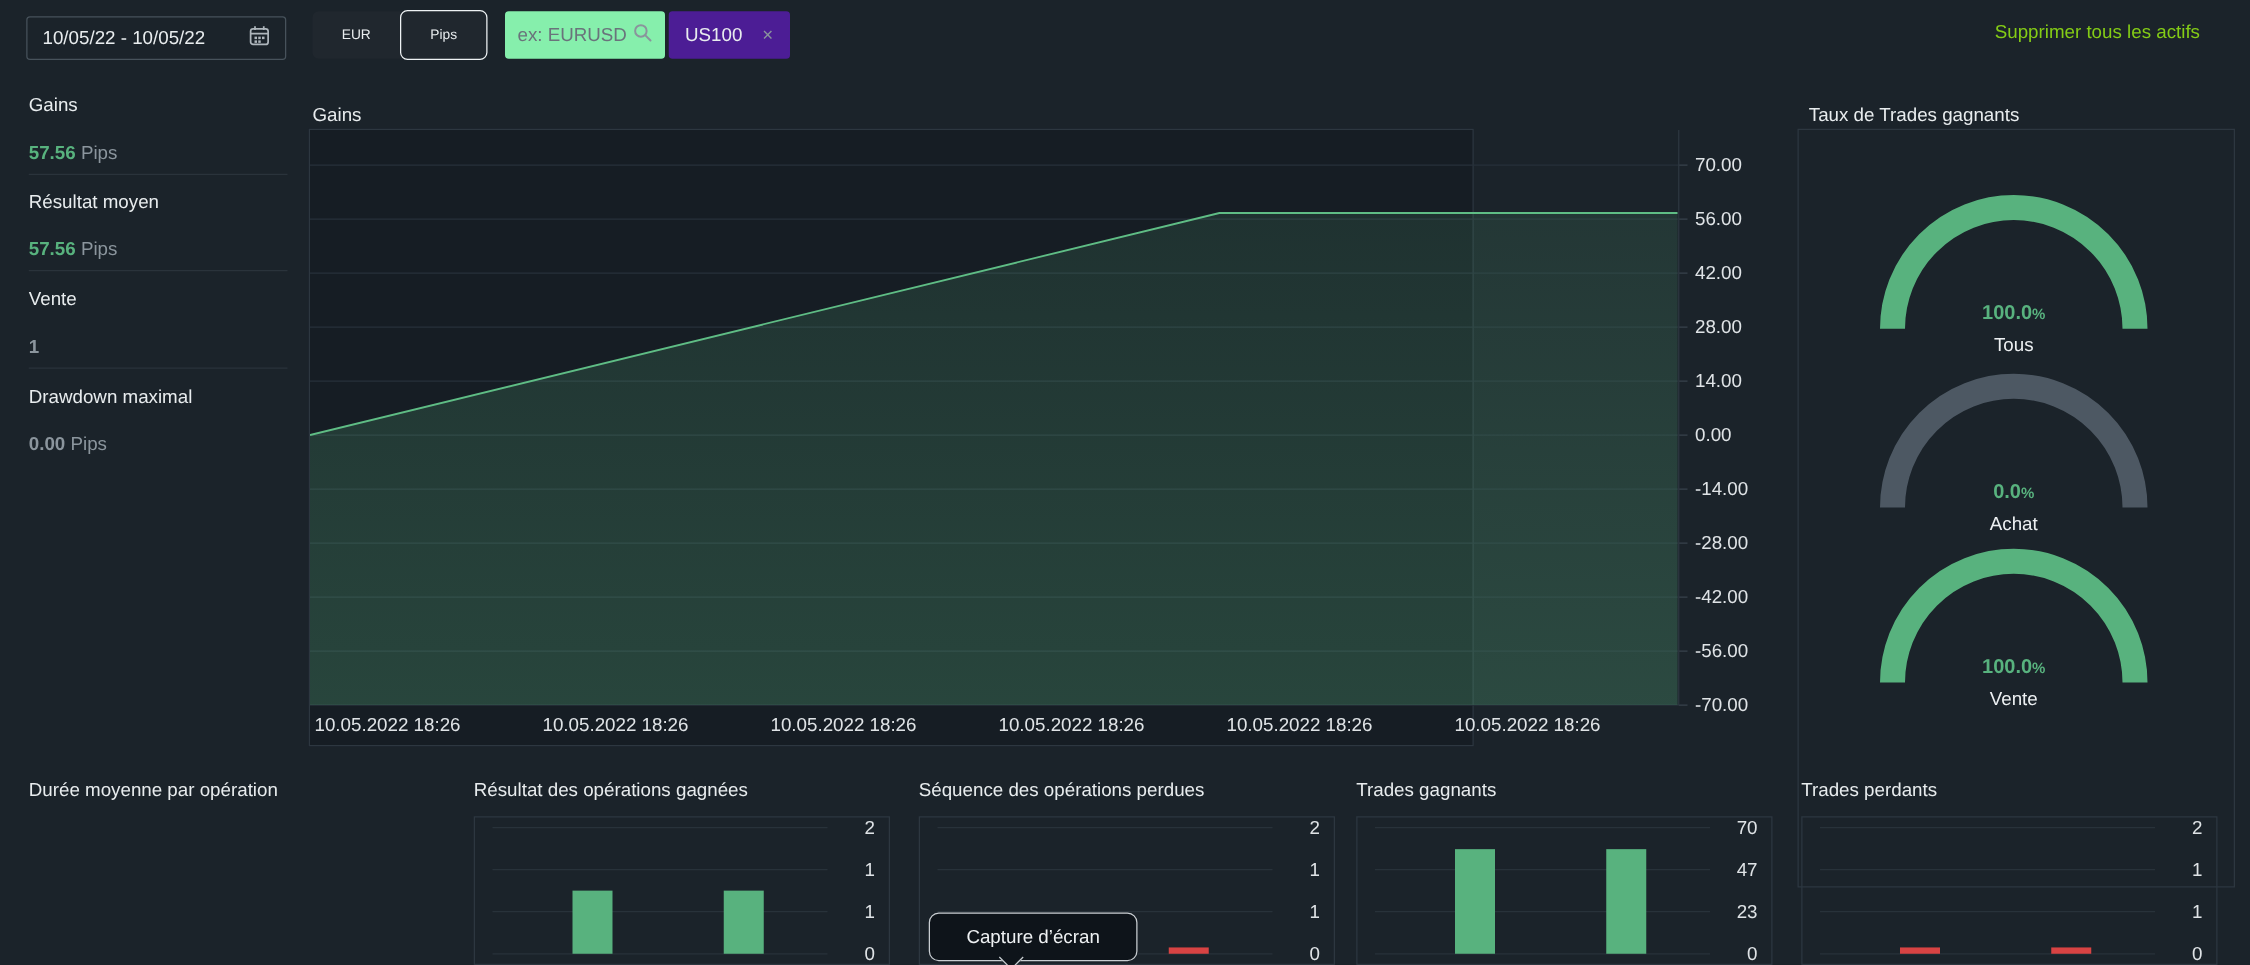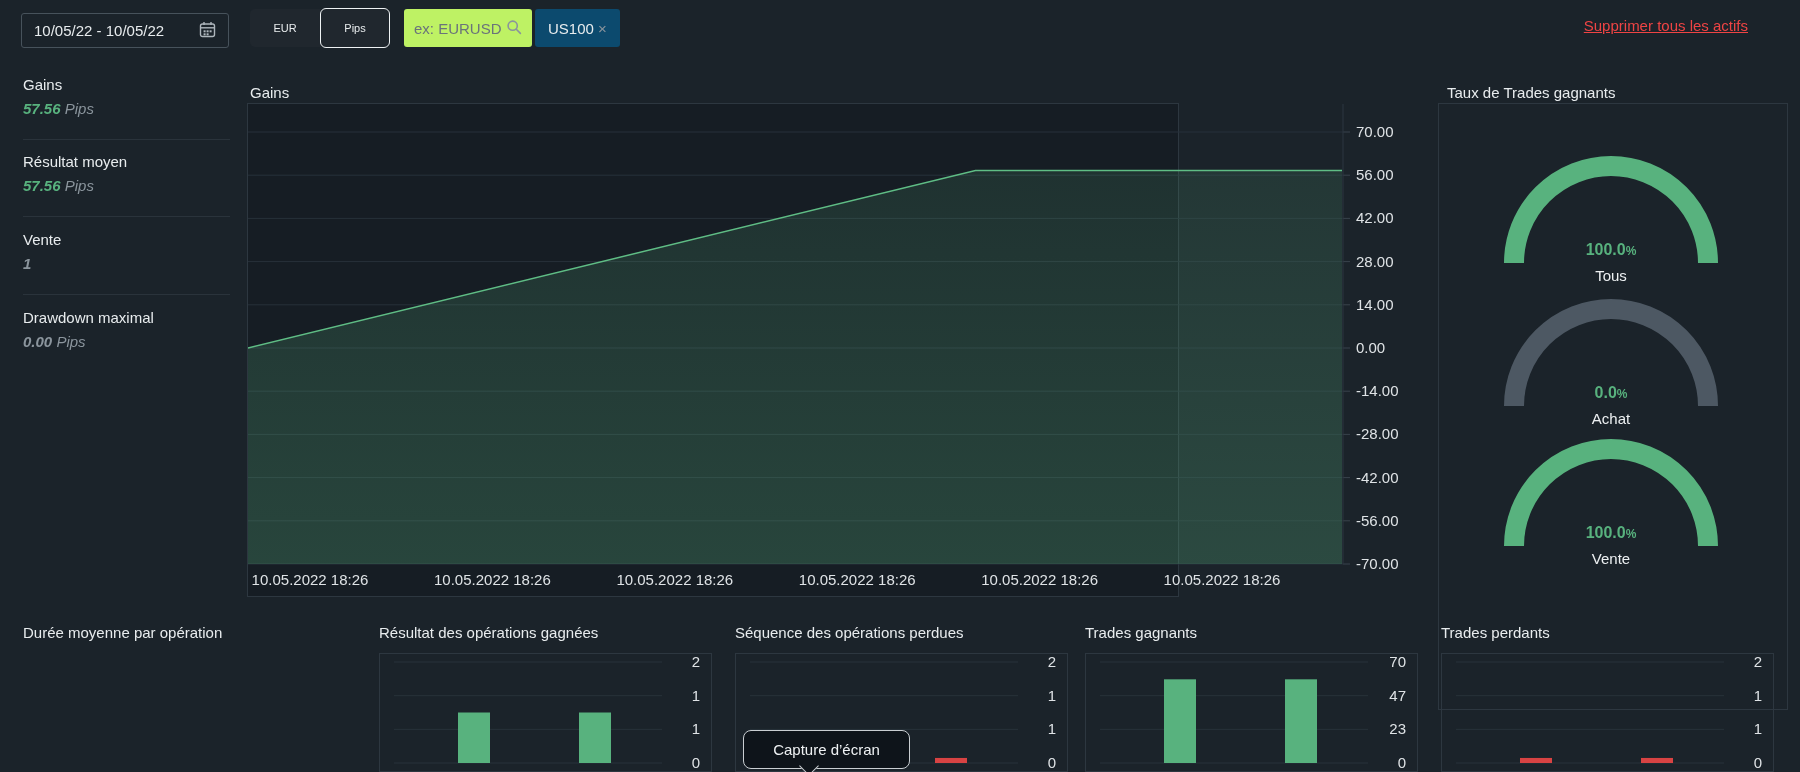--- a/index.html
+++ b/index.html
@@ -9,30 +9,30 @@
     font-family:"Liberation Sans", sans-serif;font-size:15px;
   }
   .abs{position:absolute;}
   
   .date-box{left:21px;top:13px;width:208px;height:35px;border:1px solid #47525b;border-radius:3px;
     display:flex;align-items:center;justify-content:space-between;padding:0 12px;box-sizing:border-box;cursor:pointer;}
   .toggle-group{left:250px;top:9px;height:38px;background:#20272e;border-radius:5px;display:flex;align-items:center;}
   .toggle-btn{min-width:70px;height:38px;display:flex;align-items:center;justify-content:center;
     color:#e8ecee;background:transparent;border:none;font-size:11px;cursor:pointer;font-family:inherit;}
   .toggle-btn.selected{border:1.5px solid #eef2f4;border-radius:6px;height:40px;margin:-1px 0;background:#20272e;font-weight:500;}
-  .search-box{left:404px;top:9px;width:128px;height:38px;background:#bef264;border-radius:3px;
+  .search-box{left:404px;top:9px;width:128px;height:38px;background:#86efac;border-radius:3px;
     display:flex;align-items:center;justify-content:space-between;padding:0 10px;box-sizing:border-box;}
   .search-box .ph{color:#6a737b;}
-  .chip{left:535px;top:9px;height:38px;background:#0c4a6e;border-radius:3px;display:flex;align-items:center;gap:4px;padding:0 13px;}
+  .chip{left:535px;top:9px;height:38px;background:#4c1d95;border-radius:3px;display:flex;align-items:center;gap:16px;padding:0 13px;}
   .chip .x{color:#8a949c;font-size:15px;cursor:pointer;}
-  .clear-link{right:52px;top:17px;color:#ef4444;text-decoration:underline;font-weight:500;cursor:pointer;}
+  .clear-link{right:40px;top:17px;color:#84cc16;font-weight:500;cursor:pointer;}
   
   .stat{left:23px;width:207px;box-sizing:border-box;}
   .stat .lbl{color:#e8ecee;font-weight:500;}
-  .stat .val{margin-top:7px;font-style:italic;}
+  .stat .val{margin-top:21px;}
   .stat .num{font-weight:700;}
   .stat .num.green{color:#58b27e;}
   .stat .num.muted{color:#8b959d;}
   .stat .unit{color:#8b959d;}
   .stat-divider{left:23px;width:207px;height:1px;background:#2a333b;}
   
   .panel-title{color:#e8ecee;font-weight:500;}
   .main-panel{left:247px;top:103px;width:932px;height:494px;border:1px solid #2d3740;box-sizing:border-box;background:#161d24;}
   .gauge-panel{left:1438px;top:103px;width:350px;height:607px;border:1px solid #2d3740;box-sizing:border-box;}
   .mini{top:624px;width:266px;height:148px;}

